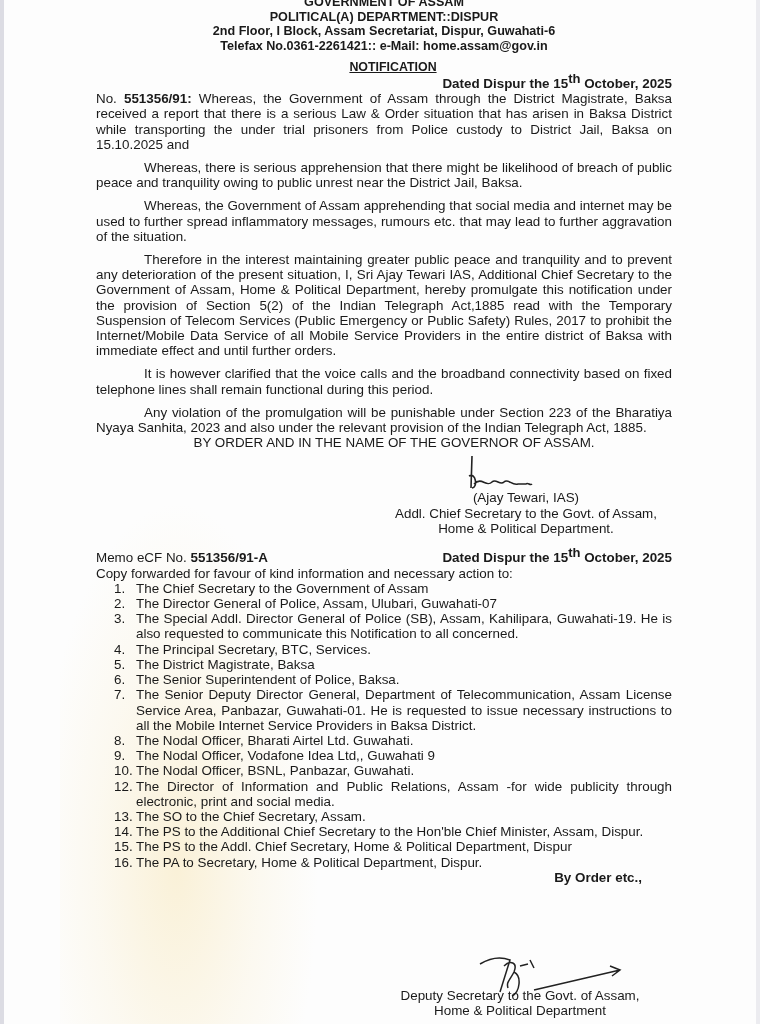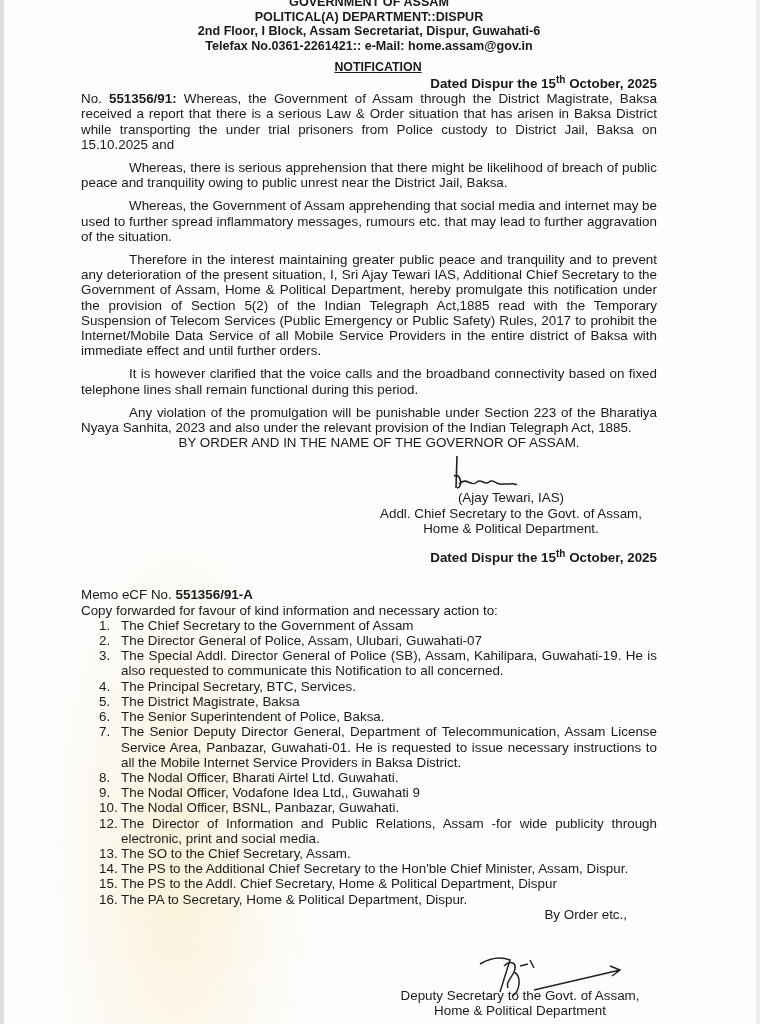--- a/index.html
+++ b/index.html
@@ -17,49 +17,49 @@
   .right-edge {
     position: absolute; right: 0; top: 0; width: 4px; height: 1024px;
     background: #ececf0;
   }
   .stain {
     position: absolute; left: 60px; top: 500px; width: 260px; height: 524px;
     background: radial-gradient(ellipse at 45% 70%, rgba(246,226,170,0.45) 0%, rgba(248,236,200,0.25) 40%, rgba(255,255,255,0) 70%);
     pointer-events: none;
   }
   .page {
-    position: absolute; left: 81px; top: 0; width: 576px;
+    position: absolute; left: 96px; top: 0; width: 576px;
     font-size: 13.4px; line-height: 15.2px;
   }
   .hdr { text-align: center; font-weight: bold; font-size: 12.6px; line-height: 14.5px; }
   .hdr-1 { margin-top: -5px; }
   .notif-title {
     text-align: center; font-weight: bold; font-size: 12.4px; text-decoration: underline;
     margin-top: 7px; line-height: 14px; padding-left: 18px;
   }
   .dated-right { text-align: right; font-weight: bold; margin-top: 2px; }
-  sup { font-size: 10px; line-height: 0; vertical-align: super; }
+  sup { font-size: 13px; line-height: 0; vertical-align: super; }
   p.para { margin: 0; text-align: justify; }
   p.indent { text-indent: 48px; }
   .gap { height: 8px; }
   .first-para { margin-top: 2px; }
   .governor { text-align: center; padding-left: 20px; }
   .sig-block { position: relative; height: 96px; }
   .sig1 { position: absolute; left: 364px; top: 4px; width: 80px; height: 42px; }
   .sig-lines { position: absolute; left: 280px; top: 40px; width: 300px; text-align: center; }
   .sig-lines div { line-height: 15.4px; }
   .memo-row { display: flex; margin-top: 4px; }
-  .memo-left { width: 290px; margin-top: 37px; }
+  .memo-left { width: 290px; }
   .memo-right { flex: 1; font-weight: bold; text-align: right; }
   .b { font-weight: bold; }
   ol.cc { margin: 0; padding: 0; list-style: none; }
   ol.cc li { display: flex; margin-left: 18px; }
   ol.cc li .num { width: 22px; flex: none; }
   ol.cc li .txt { flex: 1; text-align: justify; }
-  .by-order { text-align: right; padding-right: 30px; }
+  .by-order { text-align: right; padding-right: 30px; font-weight: bold; }
   .sig2 { position: absolute; left: 470px; top: 952px; width: 160px; height: 48px; }
   .final-sig { position: absolute; left: 380px; top: 988px; width: 280px; text-align: center; font-size: 13.4px; line-height: 15.4px; }
 </style>
 </head>
 <body>
 
 <div class="left-edge"></div>
 <div class="right-edge"></div>
 <div class="stain"></div>
 

